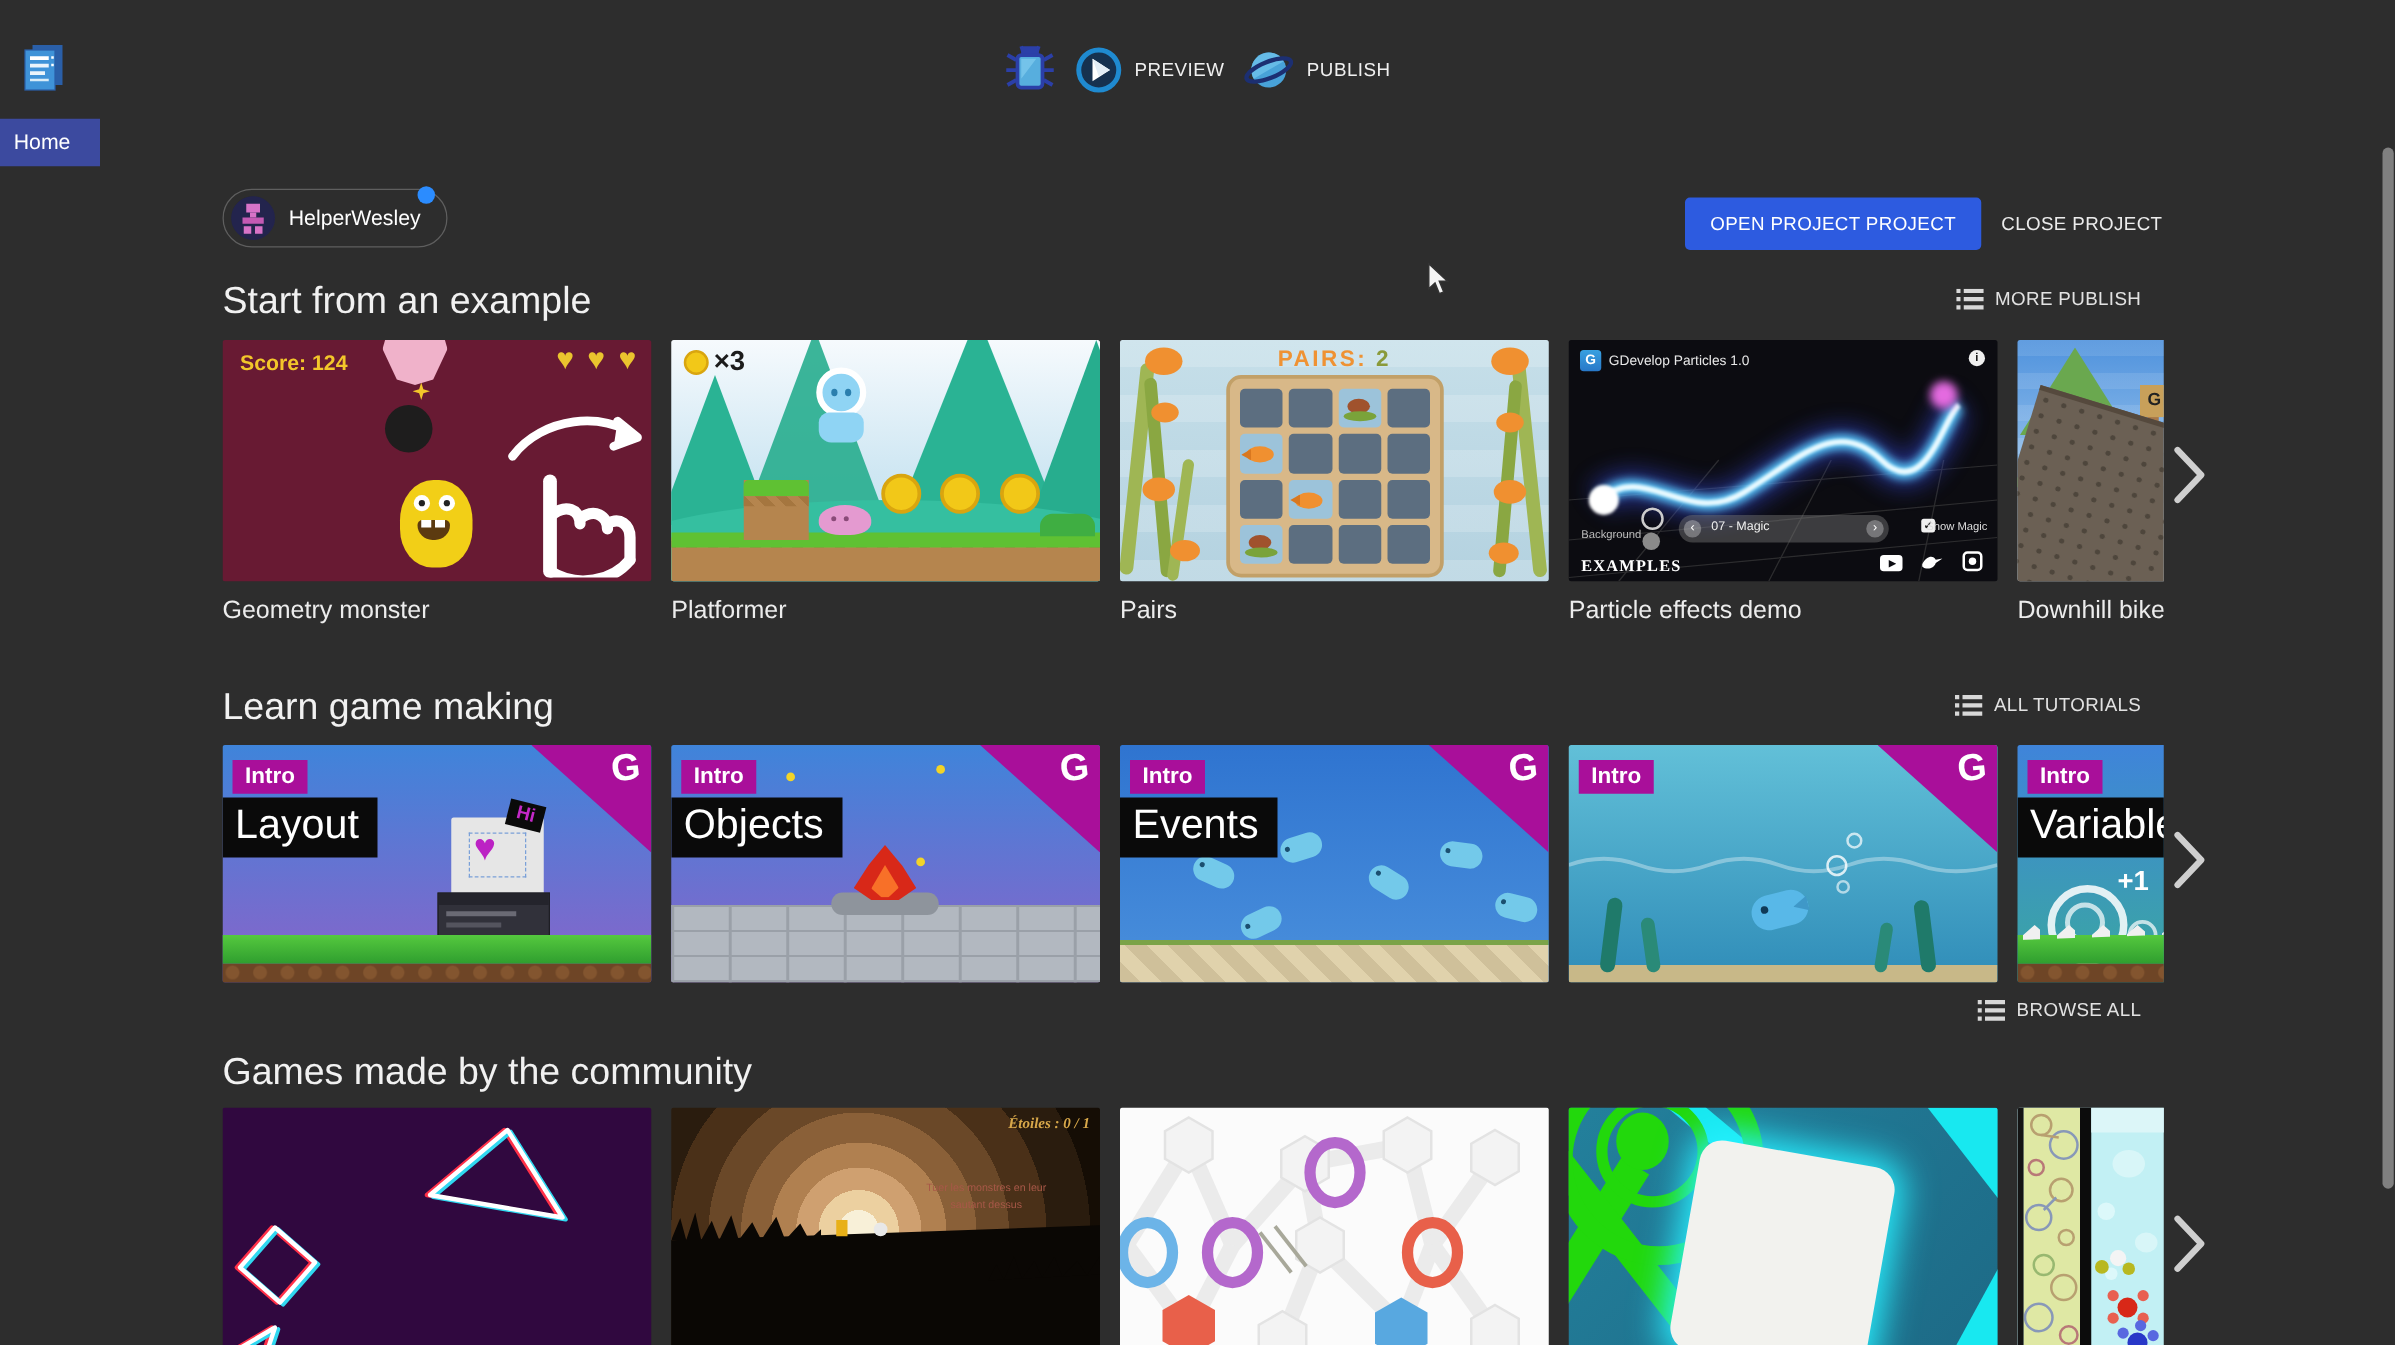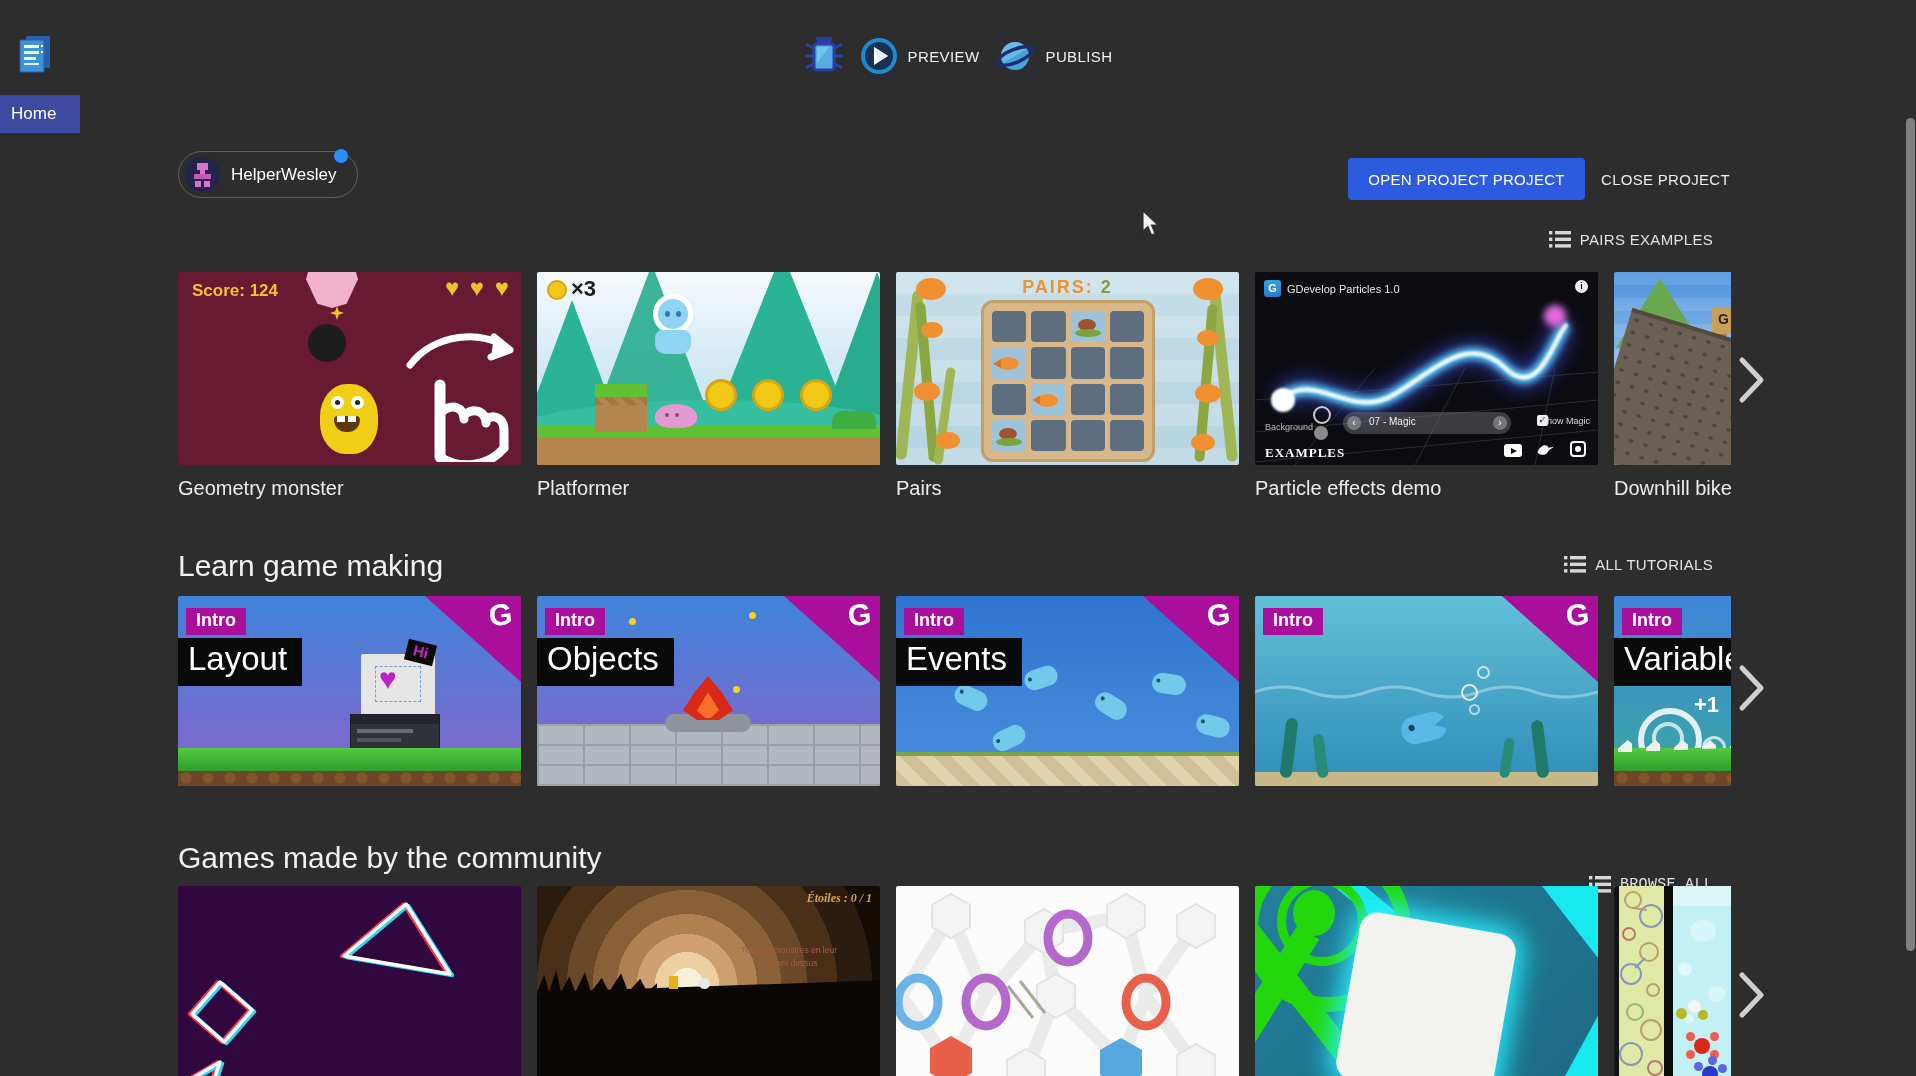--- a/index.html
+++ b/index.html
@@ -110,32 +110,33 @@
         <rect x="19" y="24" width="6" height="6" fill="#d773c8"></rect>
       </svg>
     </span>
     <span class="name">HelperWesley</span>
   </div>
   <div class="notif-dot"></div>
 
   <button class="btn-primary">OPEN PROJECT PROJECT</button>
   <button class="btn-flat">CLOSE PROJECT</button>
 
+  <div class="sec-title" style="top:224px;">Start from an example</div>
   <div class="sec-link" style="top:231px;">
     <svg width="22" height="17" viewBox="0 0 22 17">
       <g fill="#d8d8d8">
           <rect x="0" y="0" width="3.4" height="3.4"></rect>
           <rect x="6" y="0" width="16" height="3.4"></rect>
       <rect x="0" y="6.6" width="3.4" height="3.4"></rect>
           <rect x="6" y="6.6" width="16" height="3.4"></rect>
       <rect x="0" y="13.2" width="3.4" height="3.4"></rect>
           <rect x="6" y="13.2" width="16" height="3.4"></rect>
         </g>
     </svg>
-    <span>PAIRS EXAMPLES</span>
+    <span>MORE PUBLISH</span>
   </div>
 
   <div class="carousel" style="top:272px;height:232px;">
 
     <div class="card" style="left:0;">
       <div class="card-img" style="background:#681a33;">
         <div class="abs" style="left:14px;top:9px;color:#f3c62a;font-weight:bold;font-size:17px;">Score: 124</div>
         <div class="abs" style="left:128px;top:0;width:52px;height:36px;background:#f0b2ca;clip-path:polygon(4% 0,96% 0,100% 20%,78% 88%,50% 100%,22% 88%,0 20%);"></div>
         <div class="abs" style="right:10px;top:2px;color:#eac42e;font-size:24px;letter-spacing:2px;">♥ ♥ ♥</div>
         <div class="abs" style="left:130px;top:52px;width:38px;height:38px;border-radius:50%;background:#1e1d1d;"></div>
@@ -441,21 +442,21 @@
     </div>
   </div>
 
   <div class="chev" style="top:664px;">
     <svg width="28" height="48" viewBox="0 0 28 48">
         <path d="M4 4 L23 24 L4 44" stroke="#cfcfcf" stroke-width="5" fill="none" stroke-linecap="round" stroke-linejoin="round"></path>
       </svg>
   </div>
 
   <div class="sec-title" style="top:841px;">Games made by the community</div>
-  <div class="sec-link" style="top:876px;font-family:Liberation Mono, monospace;">
+  <div class="sec-link" style="top:800px;">
     <svg width="22" height="17" viewBox="0 0 22 17">
       <g fill="#d8d8d8">
           <rect x="0" y="0" width="3.4" height="3.4"></rect>
           <rect x="6" y="0" width="16" height="3.4"></rect>
       <rect x="0" y="6.6" width="3.4" height="3.4"></rect>
           <rect x="6" y="6.6" width="16" height="3.4"></rect>
       <rect x="0" y="13.2" width="3.4" height="3.4"></rect>
           <rect x="6" y="13.2" width="16" height="3.4"></rect>
         </g>
     </svg>

